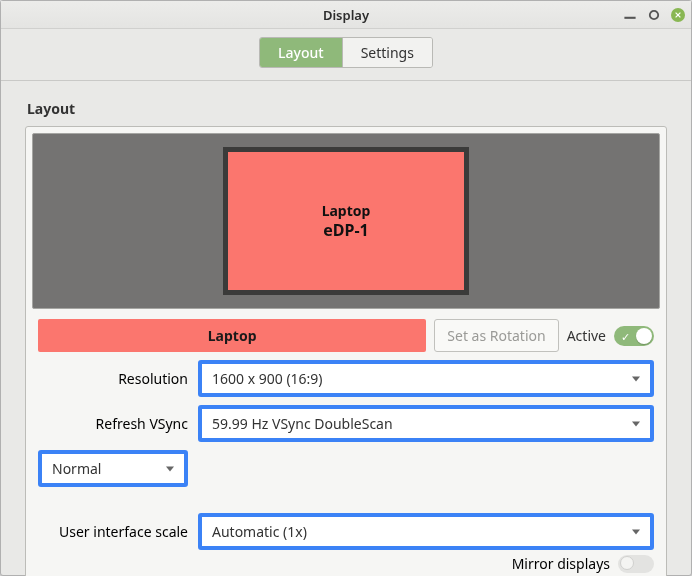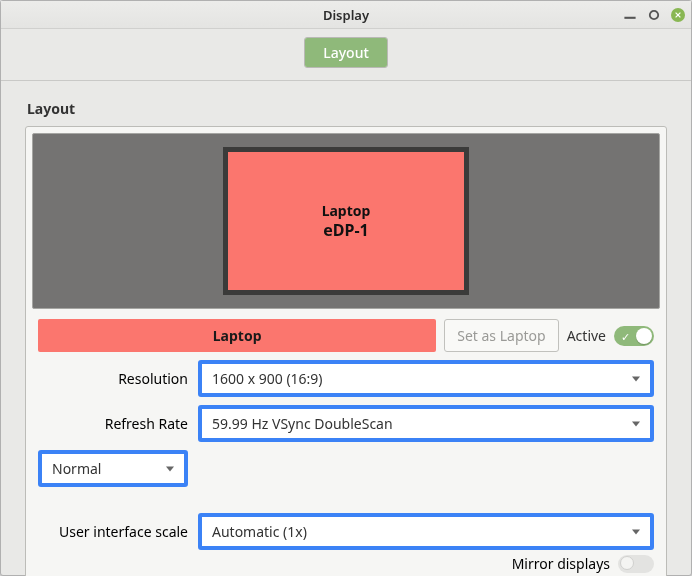--- a/index.html
+++ b/index.html
@@ -67,50 +67,51 @@
             <line x1="2" y1="2" x2="8" y2="8" stroke="#fff" stroke-width="1.5"></line>
             <line x1="8" y1="2" x2="2" y2="8" stroke="#fff" stroke-width="1.5"></line>
           </svg>
       </span>
     </div>
   </div>
 
   <div class="toolbar">
     <div class="seg">
       <button class="active">Layout</button>
+      <button>Settings</button>
     </div>
   </div>
 
   <div class="content">
     <div class="section-title">Layout</div>
 
     <div class="panel">
 
       <div class="preview">
         <div class="monitor">
           <div class="monitor-name">Laptop</div>
           <div class="monitor-id">eDP-1</div>
         </div>
       </div>
 
       <div class="row-top">
         <div class="device-tab">Laptop</div>
-        <button class="btn" disabled="">Set as Laptop</button>
+        <button class="btn" disabled="">Set as Rotation</button>
         <span class="label-active">Active</span>
         <div class="switch">
           <span class="tick">✓</span>
           <div class="knob"></div>
         </div>
       </div>
 
       <div class="form">
         <div class="flabel">Resolution</div>
         <div class="select"><span>1600 x 900 (16:9)</span></div>
 
-        <div class="flabel">Refresh Rate</div>
+        <div class="flabel">Refresh VSync</div>
         <div class="select"><span>59.99 Hz  VSync  DoubleScan</span></div>
 
         <div class="select"><span>Normal</span></div>
 
         <div class="spacer"></div>
 
         <div class="flabel">User interface scale</div>
         <div class="select"><span>Automatic (1x)</span></div>
       </div>
 

